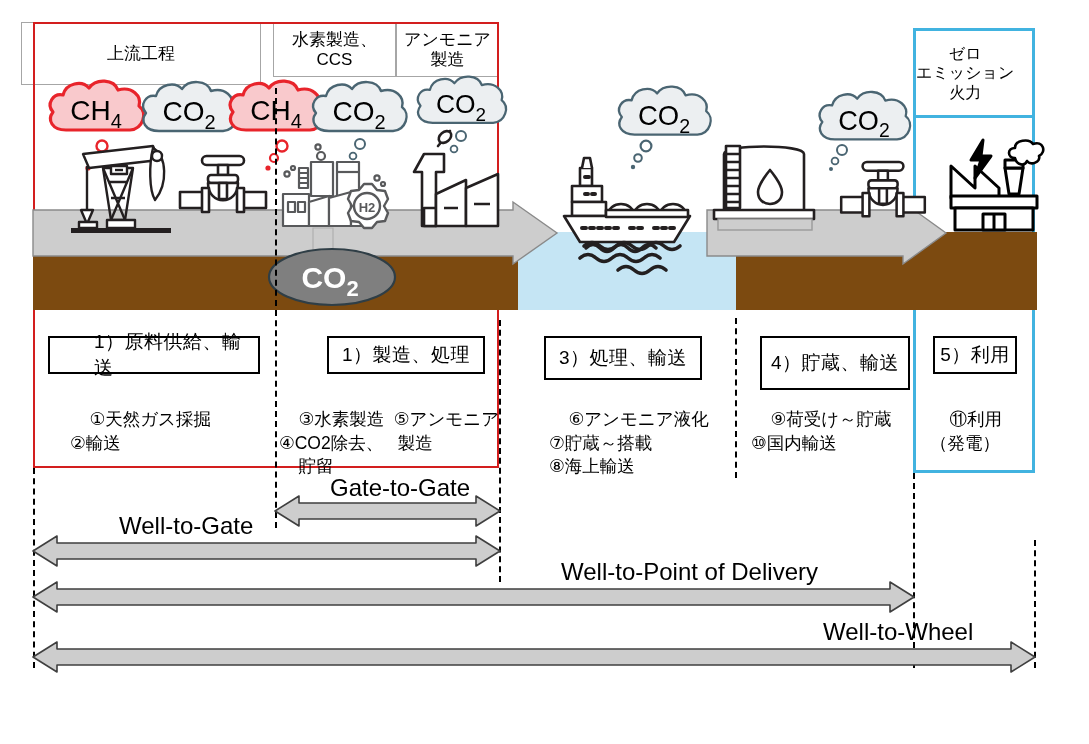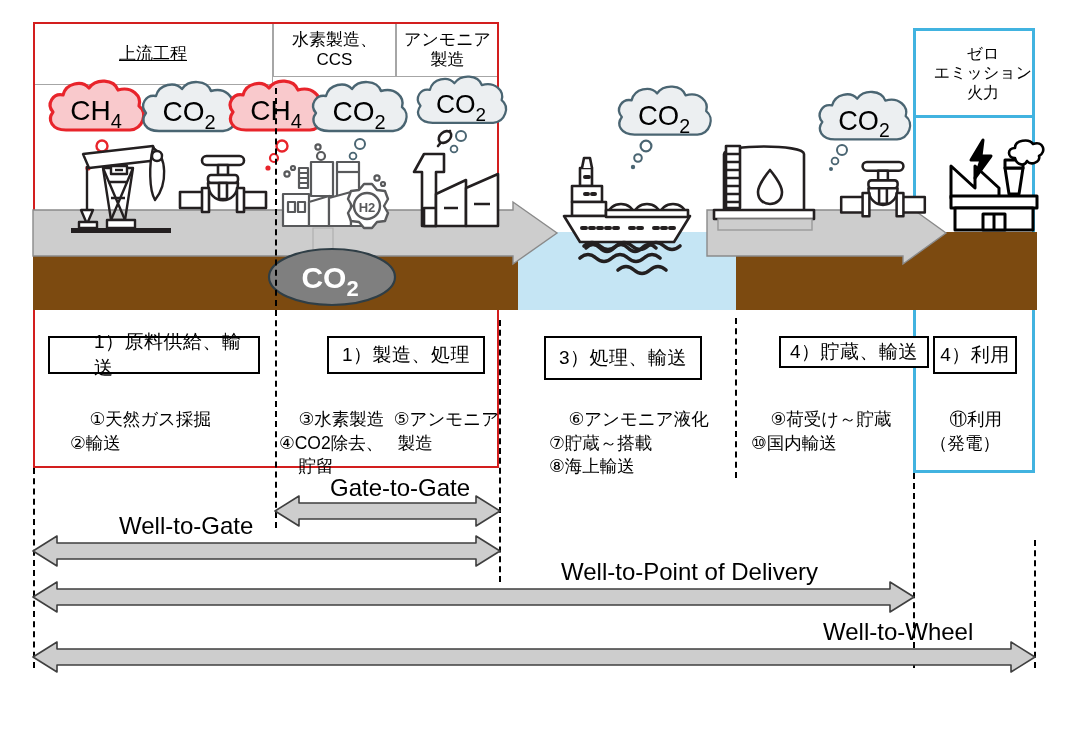--- a/index.html
+++ b/index.html
@@ -8,21 +8,21 @@
   #stage{position:absolute;left:0;top:0;width:1089px;height:744px;overflow:hidden;}
 
   
   .abs{position:absolute;box-sizing:border-box;}
 
   
   .hdrcell{border:1px solid #a6a6a6;background:#fff;display:flex;
            align-items:center;justify-content:center;text-align:center;
            line-height:1.15;font-size:17px;}
   .hdr-blue{border:3px solid #41b3e0;background:#fff;display:flex;
-           align-items:center;justify-content:flex-end;text-align:center;
+           align-items:center;justify-content:flex-start;text-align:center;
            line-height:1.2;font-size:16px;}
 
   
   .redbox{border:2.5px solid #d31e1e;}
   .bluebox{border:3px solid #41b3e0;border-top:none;}
 
   
   .ground{background:#7c4a10;}
   .water{background:#c5e5f4;}
 
@@ -42,21 +42,21 @@
   .srcnote{font-size:17px;}
 
   svg{display:block;overflow:visible;}
   .cloudtxt{font-family:"Liberation Sans","DejaVu Sans",sans-serif;}
 </style>
 </head>
 <body>
 
 <div id="stage">
 
-  <div class="abs hdrcell" style="left:33px;top:22px;width:240px;height:63px;text-decoration:underline;">
+  <div class="abs hdrcell" style="left:21px;top:22px;width:240px;height:63px;">
     <span style="white-space:pre-line;">上流工程</span>
   </div>
   <div class="abs hdrcell" style="left:273px;top:22px;width:123px;height:55px;">
     <span style="white-space:pre-line;">水素製造、
 CCS</span>
   </div>
   <div class="abs hdrcell" style="left:396px;top:22px;width:103px;height:55px;">
     <span style="white-space:pre-line;">アンモニア
 製造</span>
   </div>
@@ -347,30 +347,30 @@
 
   <div class="abs stagebox" style="left:544px;top:336px;width:158px;height:44px;">
     <span>3）処理、輸送</span>
   </div>
   <div class="abs stageitems" style="left:549px;top:385px;width:200px;">
     <span>⑥アンモニア液化
 ⑦貯蔵～搭載
 ⑧海上輸送</span>
   </div>
 
-  <div class="abs stagebox" style="left:779px;top:336px;width:150px;height:32px;">
+  <div class="abs stagebox" style="left:760px;top:336px;width:150px;height:54px;">
     <span>4）貯蔵、輸送</span>
   </div>
   <div class="abs stageitems" style="left:751px;top:385px;width:180px;">
     <span>⑨荷受け～貯蔵
 ⑩国内輸送</span>
   </div>
 
   <div class="abs stagebox" style="left:933px;top:336px;width:84px;height:38px;">
-    <span>4）利用</span>
+    <span>5）利用</span>
   </div>
   <div class="abs stageitems" style="left:930px;top:385px;width:120px;">
     <span>⑪利用
 （発電）</span>
   </div>
 
   <div class="abs scopelabel" style="left:330px;top:474px;">
     <span>Gate-to-Gate</span>
   </div>
   <svg class="abs" style="left:275px;top:494px;" width="225" height="34" viewBox="0 0 225 34">

